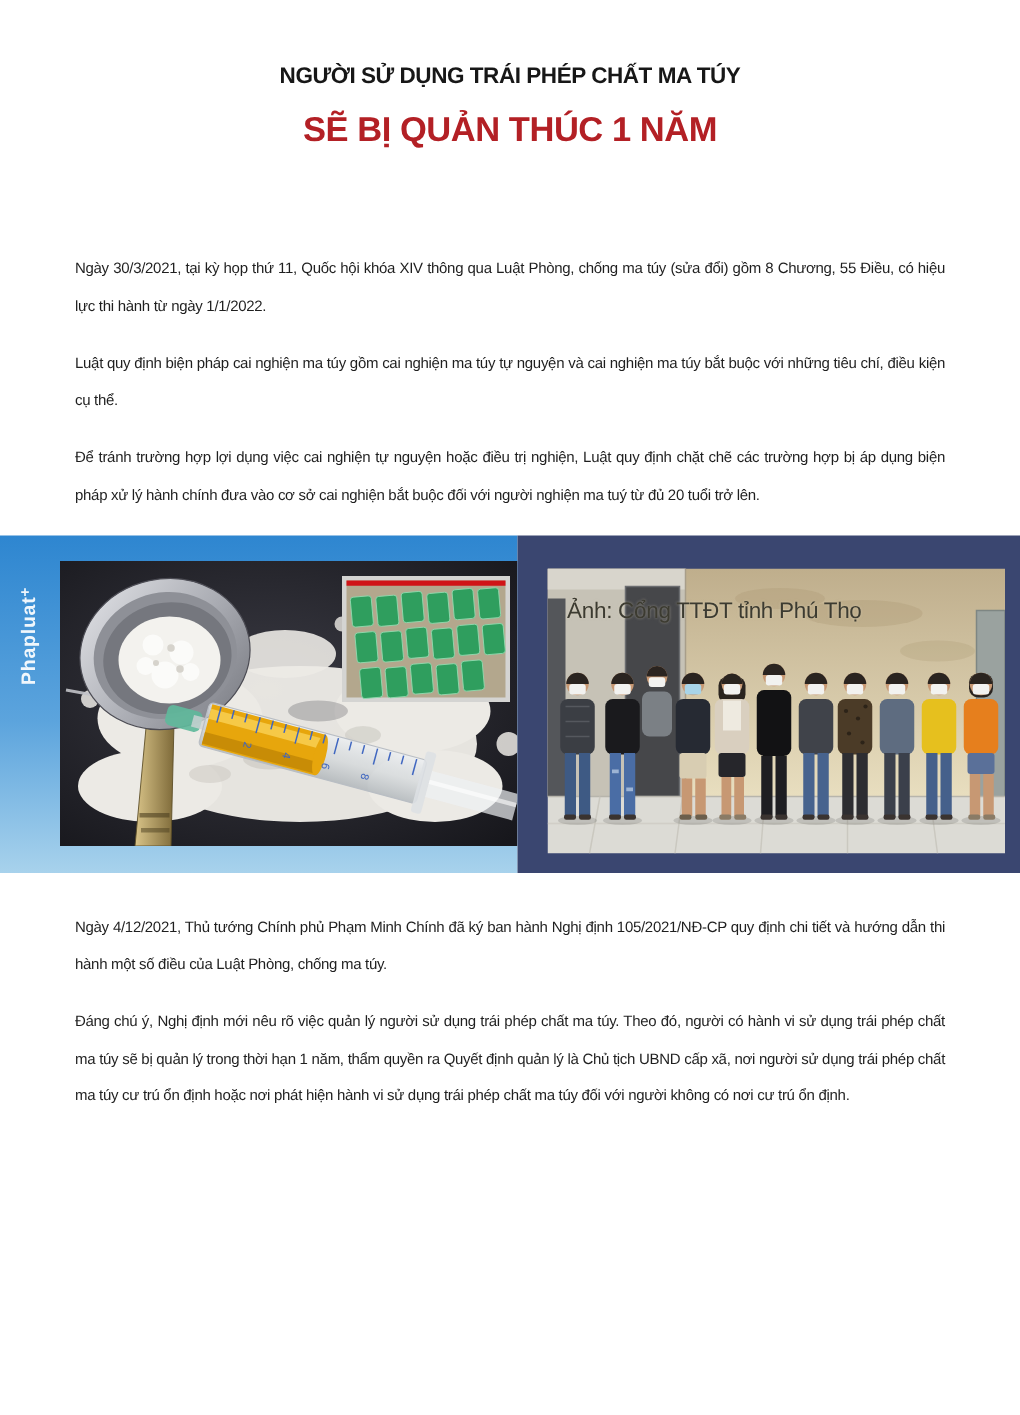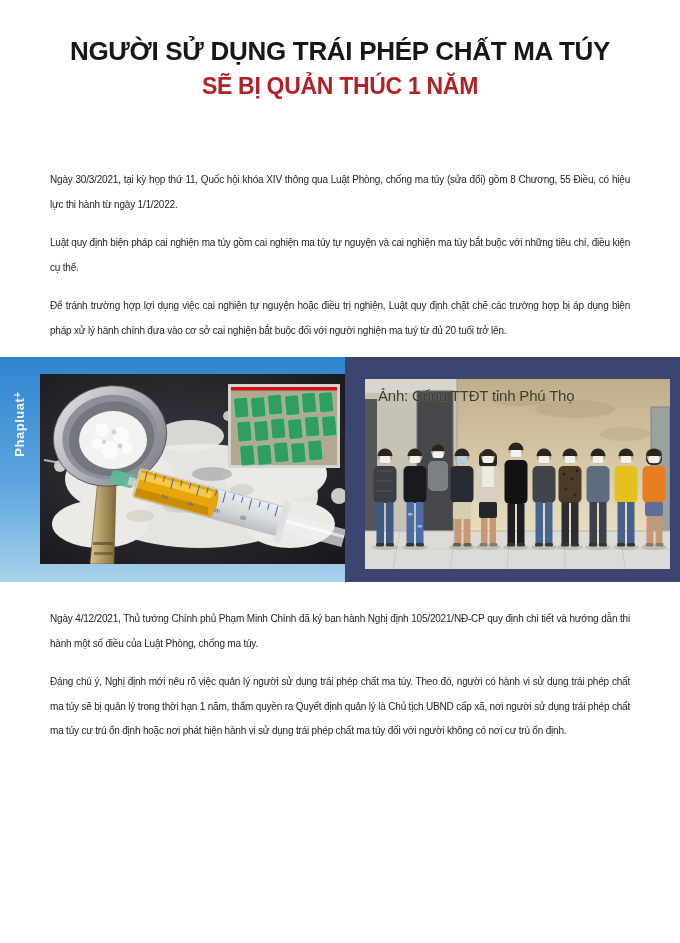--- a/index.html
+++ b/index.html
@@ -10,21 +10,21 @@
     height: 943px;
     margin: 0 auto;
     background: #ffffff;
     overflow: hidden;
     font-family: "Liberation Sans", "DejaVu Sans", sans-serif;
     color: #1e1e1e;
   }
   .headline {
     margin: 36px 30px 0;
     text-align: center;
-    font-size: 26px;
+    font-size: 15px;
     line-height: 30px;
     font-weight: bold;
     letter-spacing: -0.3px;
     color: #171717;
   }
   .subheadline {
     margin: 5px 30px 16px;
     text-align: center;
     font-size: 23px;
     line-height: 30px;
@@ -81,21 +81,21 @@
     background: #3a4670;
   }
   .photo-right-wrap {
     position: absolute;
     left: 20px; top: 22px;
     width: 305px; height: 190px;
   }
   .photo-right-wrap svg { display:block; width:305px; height:190px; }
   .caption {
     position: absolute;
-    left: 13px; top: 8px;
+    left: 13px; top: 20px;
     font-size: 15px;
     letter-spacing: -0.2px;
     color: #3c3b31;
     text-shadow: 0 0 2px rgba(230,220,195,0.5);
     white-space: nowrap;
   }
 </style>
 </head>
 <body>
 

